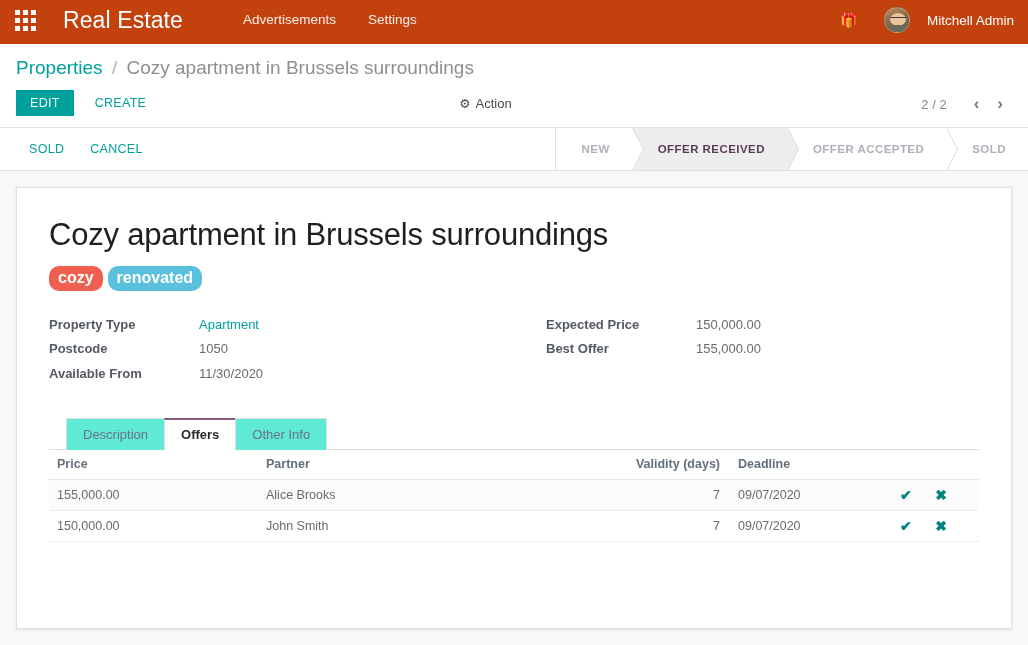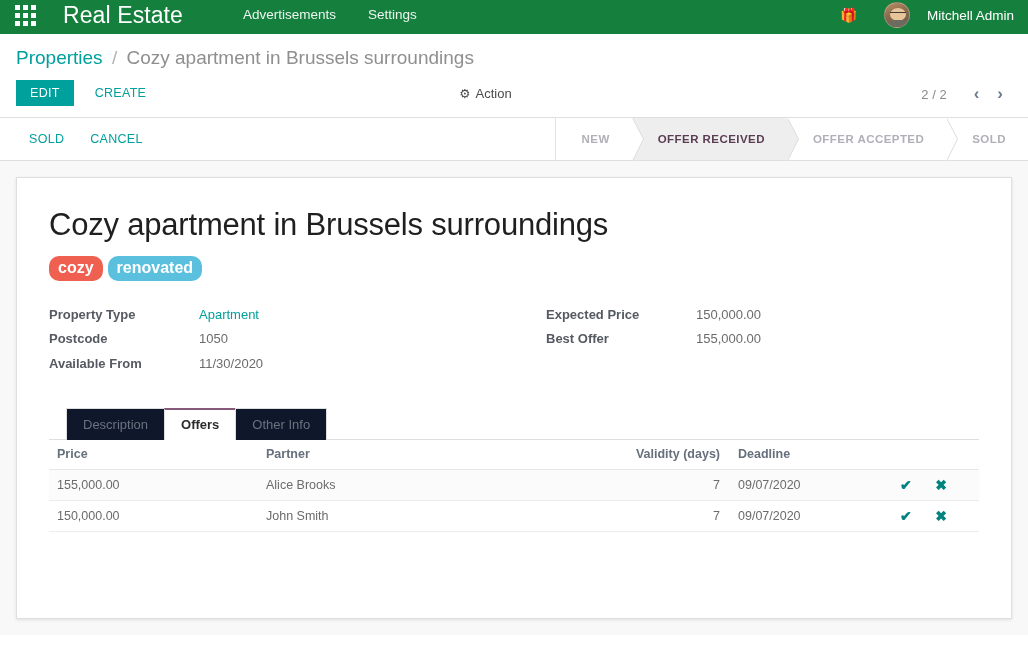--- a/index.html
+++ b/index.html
@@ -9,22 +9,22 @@
     width: 1028px; height: 645px;
     background: #FFFFFF;
     font-family: "Liberation Sans", sans-serif;
     font-size: 13px;
     color: #4c4c4c;
     overflow: hidden;
   }
 
   
   .navbar {
-    height: 34px;
-    background: #15803d;
+    height: 44px;
+    background: #c2410c;
     display: flex;
     align-items: center;
     padding: 0 14px 4px 6px;
     position: relative;
   }
   .apps-menu-btn {
     width: 38px; height: 38px;
     display: flex; align-items: center; justify-content: center;
     cursor: pointer;
   }
@@ -291,21 +291,21 @@
   .notebook { margin-top: 28px; }
   .nb-tabs {
     display: flex;
     border-bottom: 1px solid #dfdfdf;
     padding-left: 17px;
   }
   .nb-tab {
     padding: 8px 16px 8px 16px;
     font-size: 13px;
     color: #6b7280;
-    background: #0f172a;
+    background: #5eead4;
     border: 1px solid #dfdfdf;
     border-bottom: none;
     margin-bottom: -1px;
     cursor: pointer;
     margin-right: -1px;
     white-space: nowrap;
   }
   .nb-tab.active {
     color: #2b2b2b;
     font-weight: 700;

